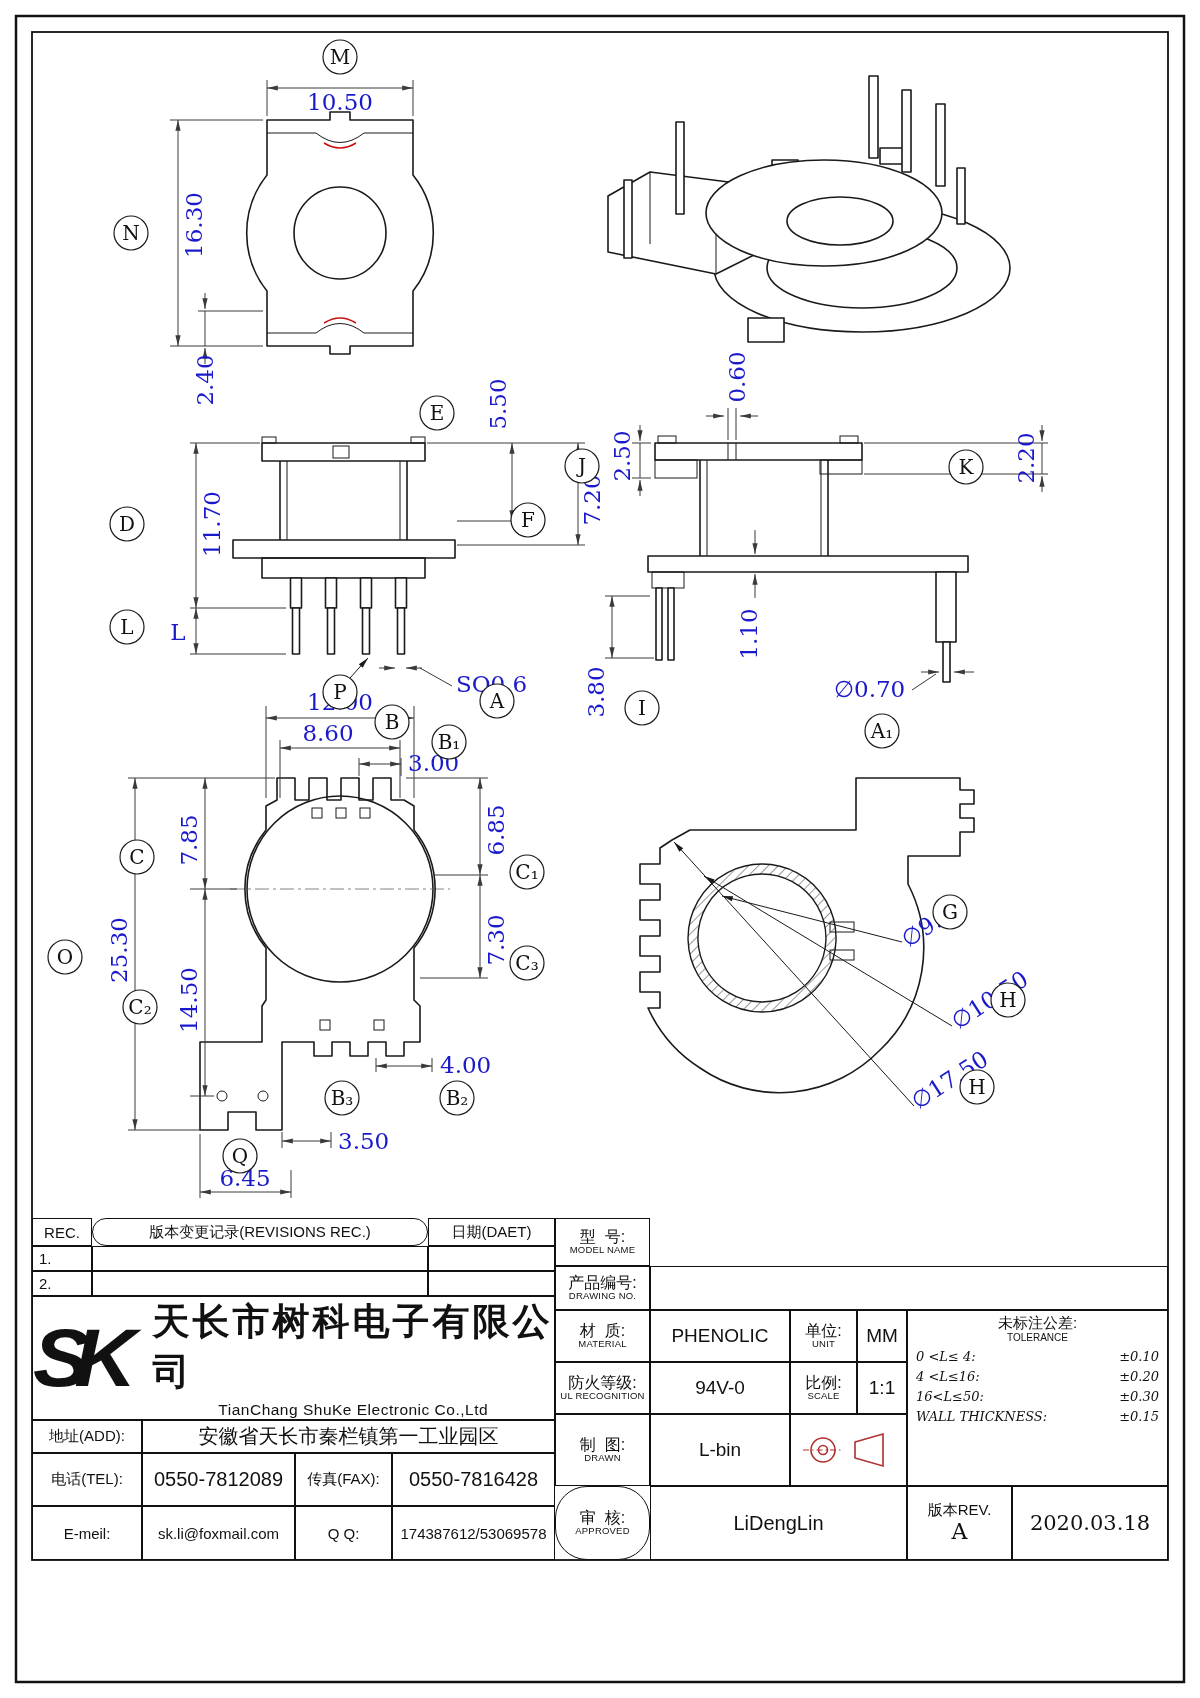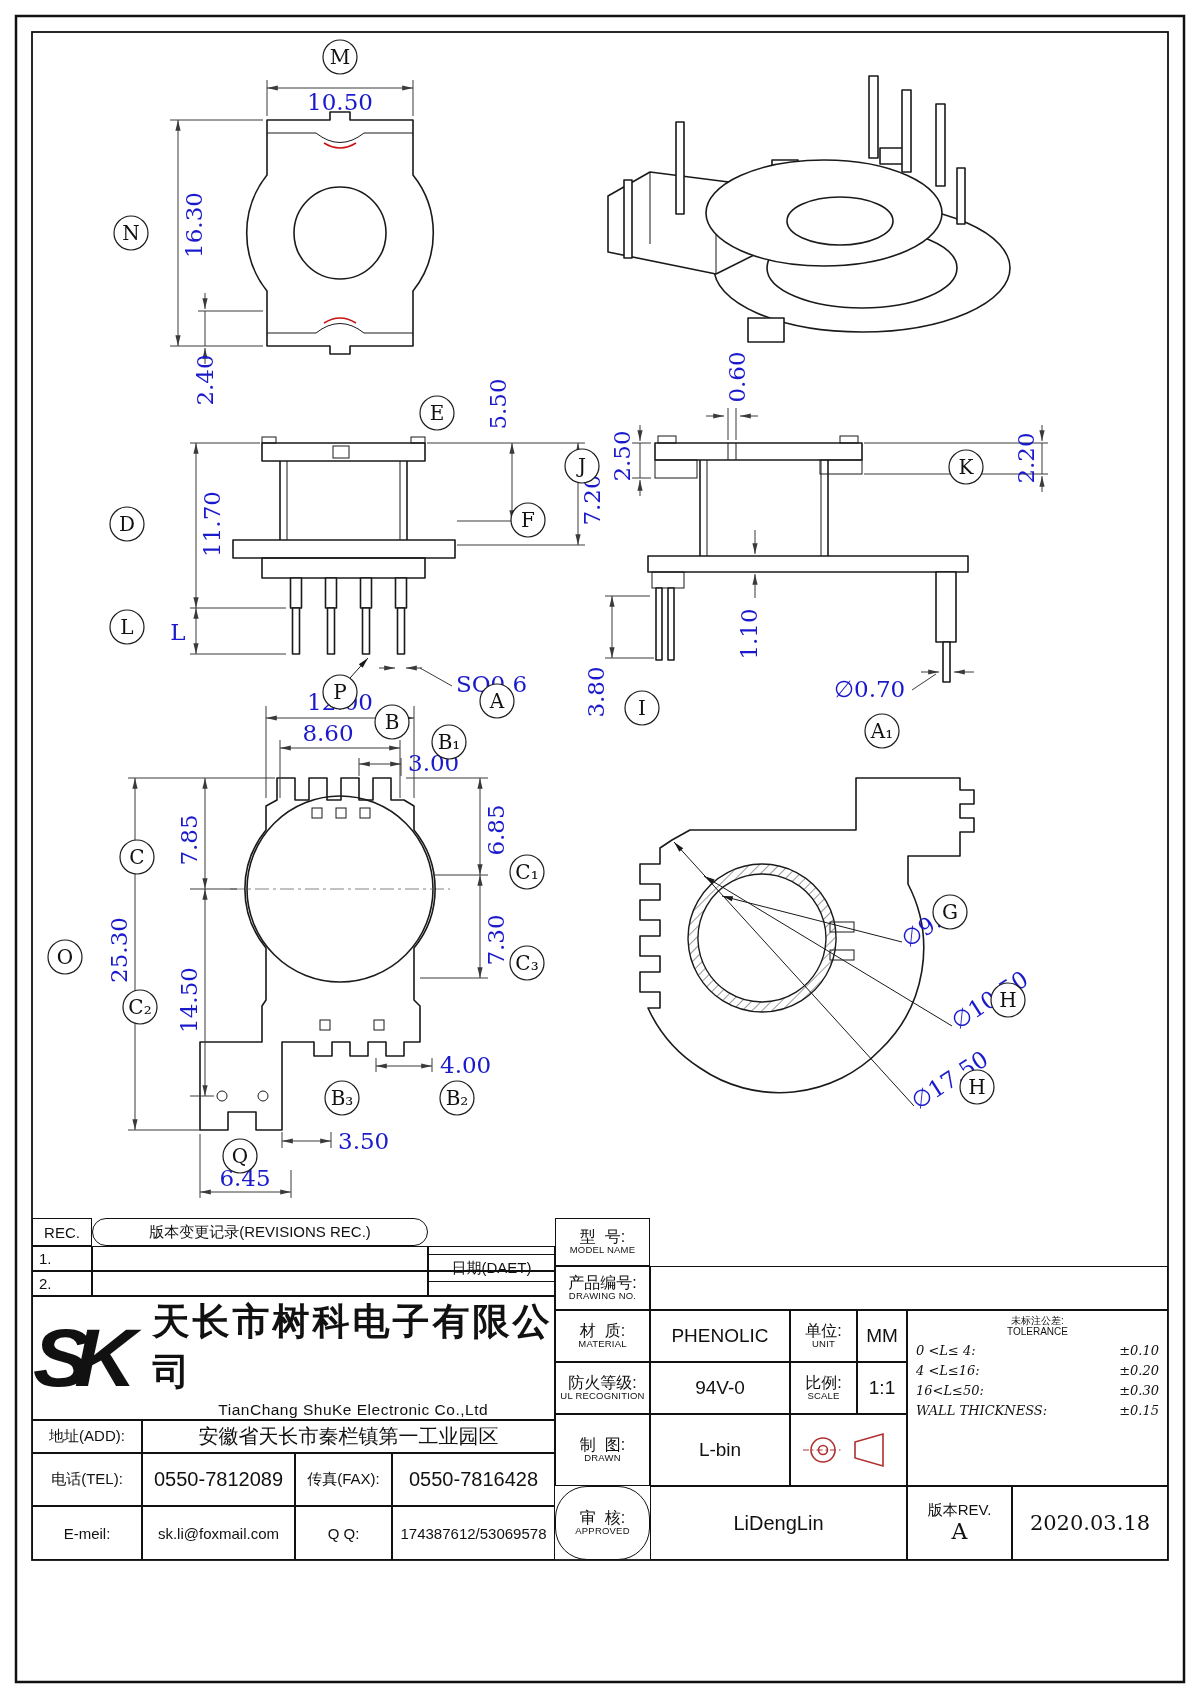--- a/index.html
+++ b/index.html
@@ -24,21 +24,21 @@
   .cell.left{justify-content:flex-start;padding-left:6px;}
   .t15{font-size:15px;}
   .t17{font-size:20px;}
   .t20{font-size:20px;}
   .lab{flex-direction:column;line-height:1.05;}
   .lab .l1{font-size:16px;white-space:pre;}
   .lab .l2{font-size:9.5px;letter-spacing:.2px;}
   .val{font-size:19px;}
   .tolcell{flex-direction:column;justify-content:flex-start;padding:4px 8px;}
   .tolhead{text-align:center;line-height:1.1;margin-bottom:4px;}
-  .tolhead .l1{font-size:10px;text-align:center;}
+  .tolhead .l1{font-size:15px;text-align:center;}
   .tolhead .l2{font-size:10px;}
   .tolrow{display:flex;justify-content:space-between;width:100%;
           font-family:"DejaVu Serif","Liberation Serif",serif;font-style:italic;
           font-size:13px;line-height:1.55;}
   .logocell{flex-direction:row;gap:14px;}
   .sk{font-style:italic;font-weight:900;font-size:86px;letter-spacing:-16px;
       line-height:.9;transform:scaleY(.95);padding-right:18px;}
   .coname{display:flex;flex-direction:column;align-items:center;}
   .coname .cn{font-size:37px;font-weight:700;letter-spacing:3px;}
   .coname .en{font-size:15.5px;margin-top:4px;letter-spacing:.5px;}
@@ -397,21 +397,21 @@
           <text class="bt" x="977" y="1094">H</text>
         </g>
   </g>
 </svg>
 
 
 <div class="tblock">
 
   <div class="cell t15" style="left:0;top:0;width:60px;height:28px;">REC.</div>
   <div class="cell t15" style="left:60px;top:0;width:336px;height:28px;border-radius:14px;">版本变更记录(REVISIONS REC.)</div>
-  <div class="cell t15" style="left:396px;top:0;width:127px;height:28px;margin-top:36px;">日期(DAET)</div>
+  <div class="cell t15" style="left:396px;top:0;width:127px;height:28px;">日期(DAET)</div>
   <div class="cell t15 left" style="left:0;top:28px;width:60px;height:25px;">1.</div>
   <div class="cell" style="left:60px;top:28px;width:336px;height:25px;"></div>
   <div class="cell" style="left:396px;top:28px;width:127px;height:25px;"></div>
   <div class="cell t15 left" style="left:0;top:53px;width:60px;height:25px;">2.</div>
   <div class="cell" style="left:60px;top:53px;width:336px;height:25px;"></div>
   <div class="cell" style="left:396px;top:53px;width:127px;height:25px;"></div>
 
   <div class="cell logocell" style="left:0;top:78px;width:523px;height:124px;">
     <div class="sk">SK</div>
     <div class="coname">

